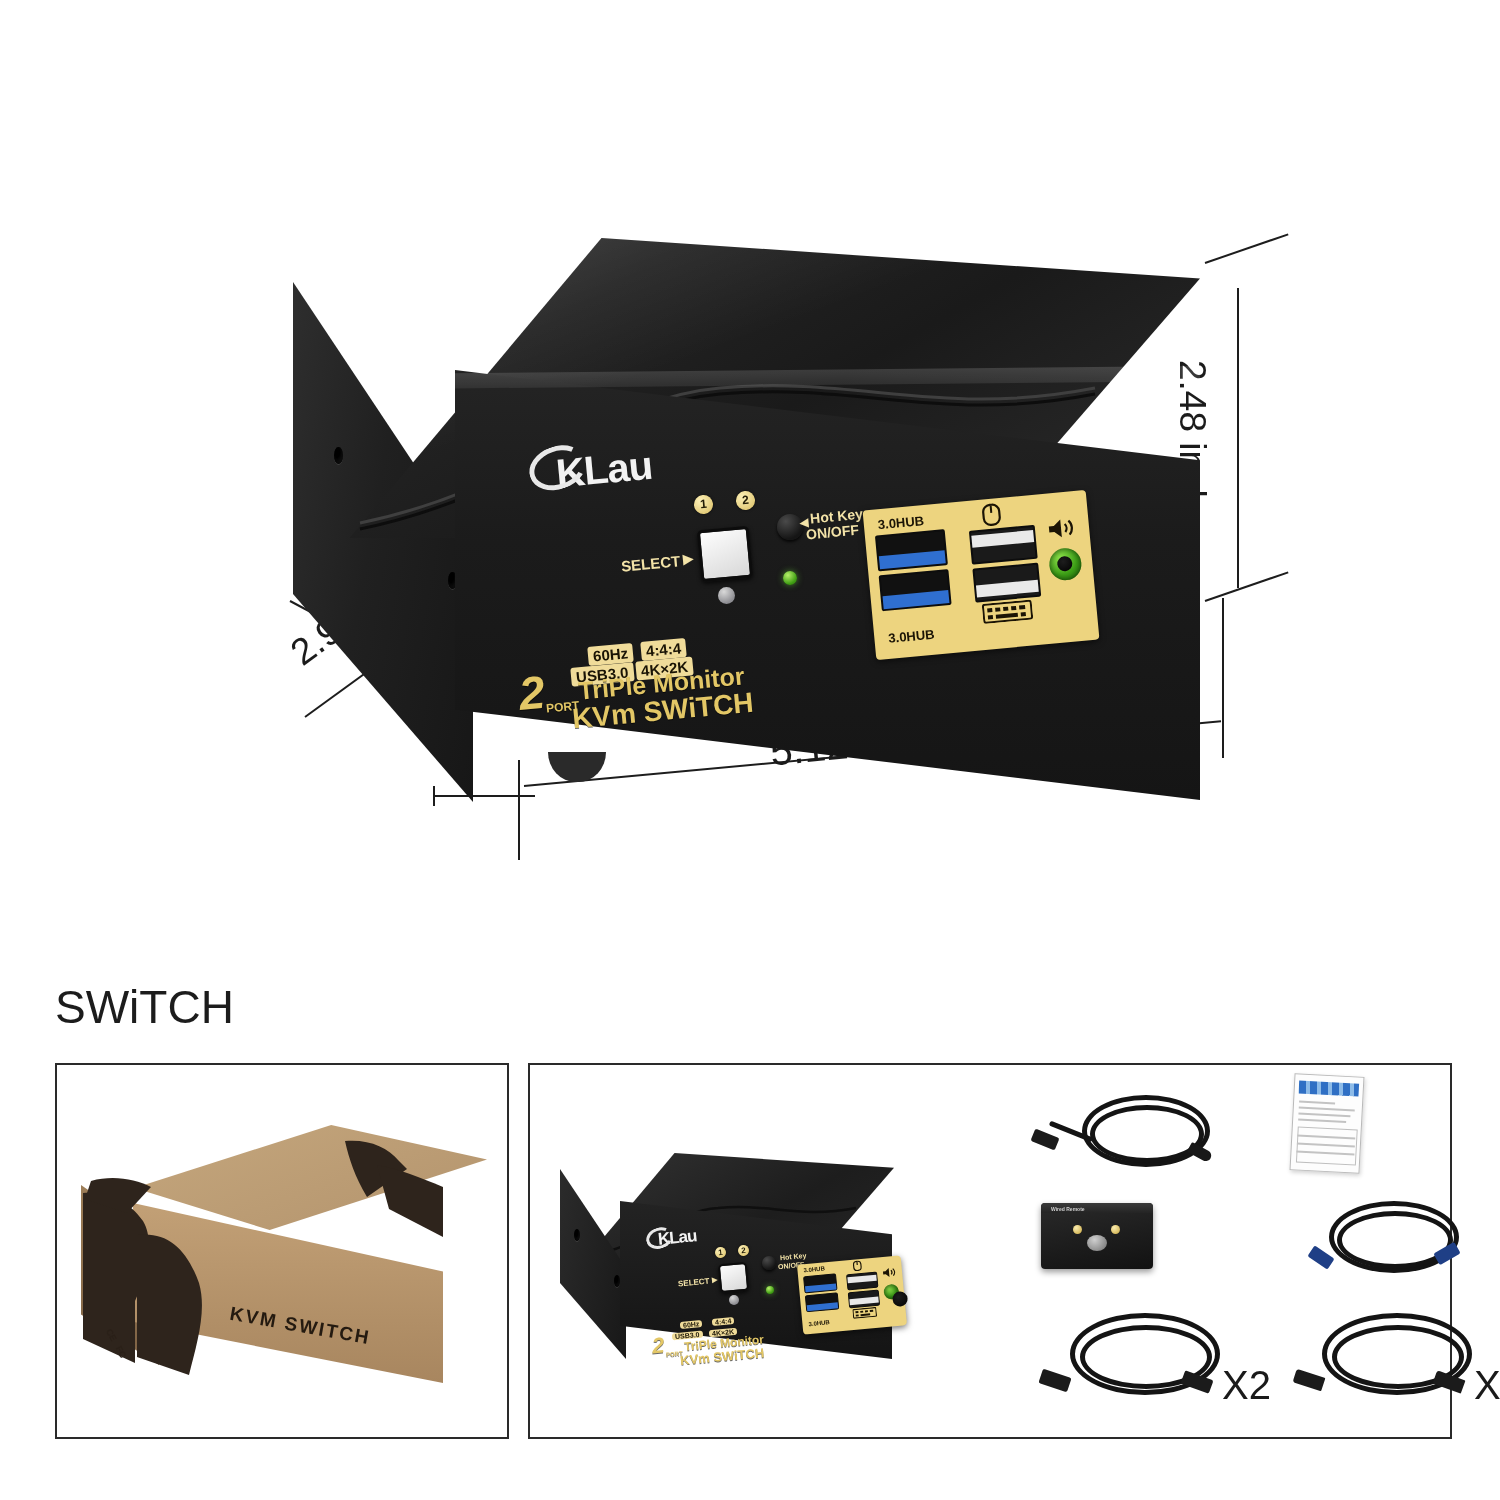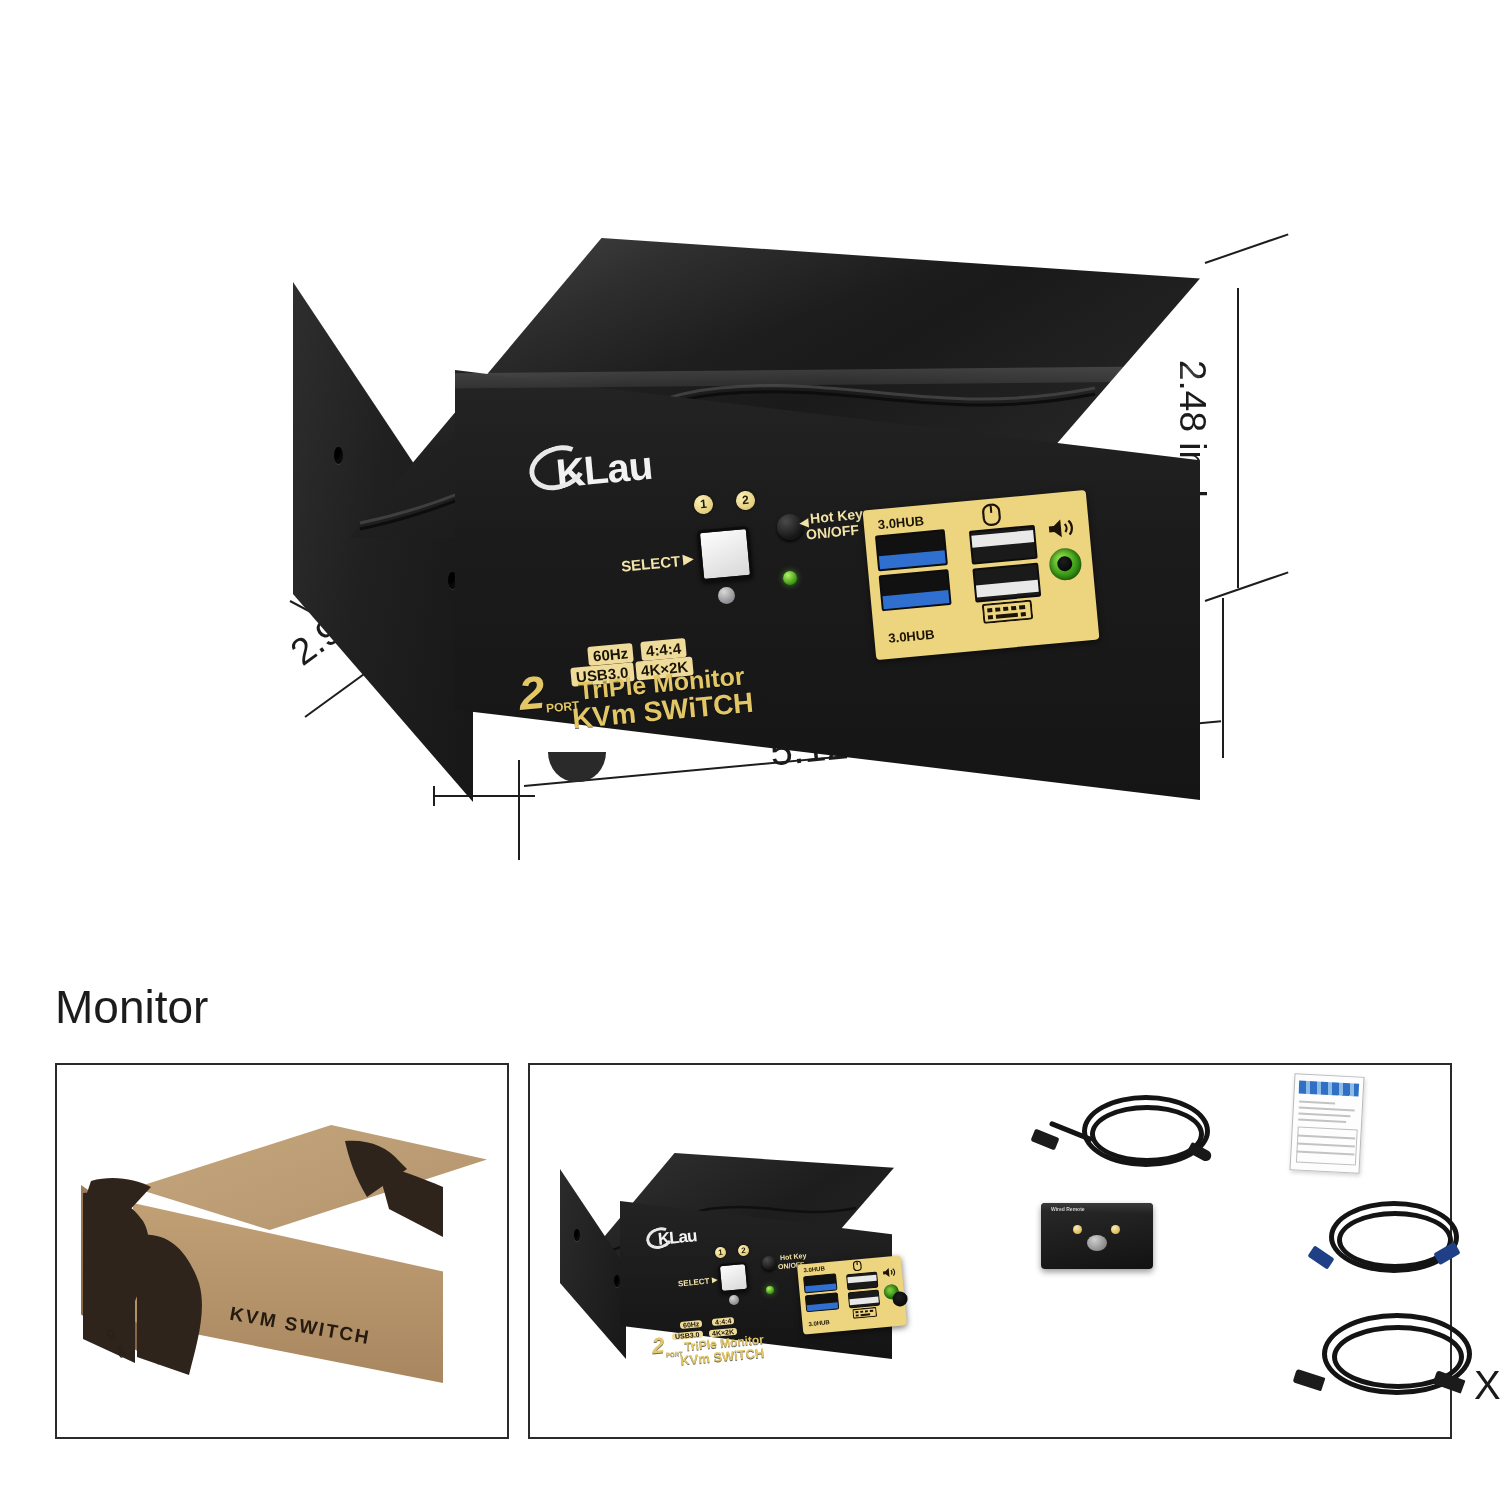--- a/index.html
+++ b/index.html
@@ -250,21 +250,21 @@
 
     <svg style="position:absolute;left:182px;top:24px;width:30px;height:24px;" viewBox="0 0 30 24">
       <path d="M2 9 h5 L14 3 v18 L7 15 H2 Z" fill="#1b1405"></path>
       <path d="M18 8 a6 6 0 0 1 0 8" fill="none" stroke="#1b1405" stroke-width="2.2"></path>
       <path d="M22 5 a10 10 0 0 1 0 14" fill="none" stroke="#1b1405" stroke-width="2.2"></path>
     </svg>
     <div class="audiojack" style="left:181px;top:56px;"></div>
   </div>
 </div>
 
-<div id="pkg-title">Monitor</div>
+<div id="pkg-title">SWiTCH</div>
 
 <div class="panel" style="left:55px;top:1063px;width:450px;height:372px;">
 
   <div class="cb" style="left:20px;top:60px;width:410px;height:260px;">
     <div class="cb-top" style="left:0;top:0;width:410px;height:150px;"></div>
     <div class="cb-left" style="left:4px;top:60px;width:78px;height:180px;"></div>
     <div class="cb-front" style="left:56px;top:78px;width:310px;height:180px;"></div>
 
     <svg style="position:absolute;left:0;top:0;width:410px;height:260px;" viewBox="0 0 410 260">
       <path d="M6 68 C 30 66 52 76 66 96 C 78 116 70 150 58 176 L58 238 L6 214 Z" fill="#2e241c"></path>
@@ -391,20 +391,27 @@
     <div class="rbtn" style="left:52px;top:40px;"></div>
   </div>
 
   <div class="acc" style="left:765px;top:130px;width:180px;height:100px;">
     <div class="cable-loop" style="left:34px;top:6px;width:120px;height:62px;"></div>
     <div class="cable-loop" style="left:42px;top:16px;width:106px;height:48px;"></div>
     <div class="conn conn-blue" style="left:14px;top:56px;width:24px;height:13px;transform:rotate(34deg);"></div>
     <div class="conn conn-blue" style="left:140px;top:52px;width:24px;height:13px;transform:rotate(-30deg);"></div>
   </div>
 
+  <div class="acc" style="left:500px;top:240px;width:240px;height:110px;">
+    <div class="cable-loop" style="left:40px;top:8px;width:140px;height:72px;"></div>
+    <div class="cable-loop" style="left:50px;top:20px;width:122px;height:54px;"></div>
+    <div class="conn conn-usb" style="left:10px;top:68px;width:30px;height:15px;transform:rotate(18deg);"></div>
+    <div class="conn conn-usb" style="left:152px;top:70px;width:30px;height:14px;transform:rotate(20deg);"></div>
+    <div class="multtxt" style="left:192px;top:58px;font-size:40px;">X2</div>
+  </div>
 
   <div class="acc" style="left:750px;top:240px;width:250px;height:110px;">
     <div class="cable-loop" style="left:42px;top:8px;width:140px;height:72px;"></div>
     <div class="cable-loop" style="left:52px;top:20px;width:122px;height:54px;"></div>
     <div class="conn conn-usb" style="left:14px;top:68px;width:30px;height:14px;transform:rotate(18deg);
                 border-radius:3px 1px 1px 3px;"></div>
     <div class="conn conn-usb" style="left:154px;top:70px;width:30px;height:14px;transform:rotate(20deg);
                 border-radius:3px 1px 1px 3px;"></div>
     <div class="multtxt" style="left:194px;top:58px;font-size:40px;">X6</div>
   </div>

